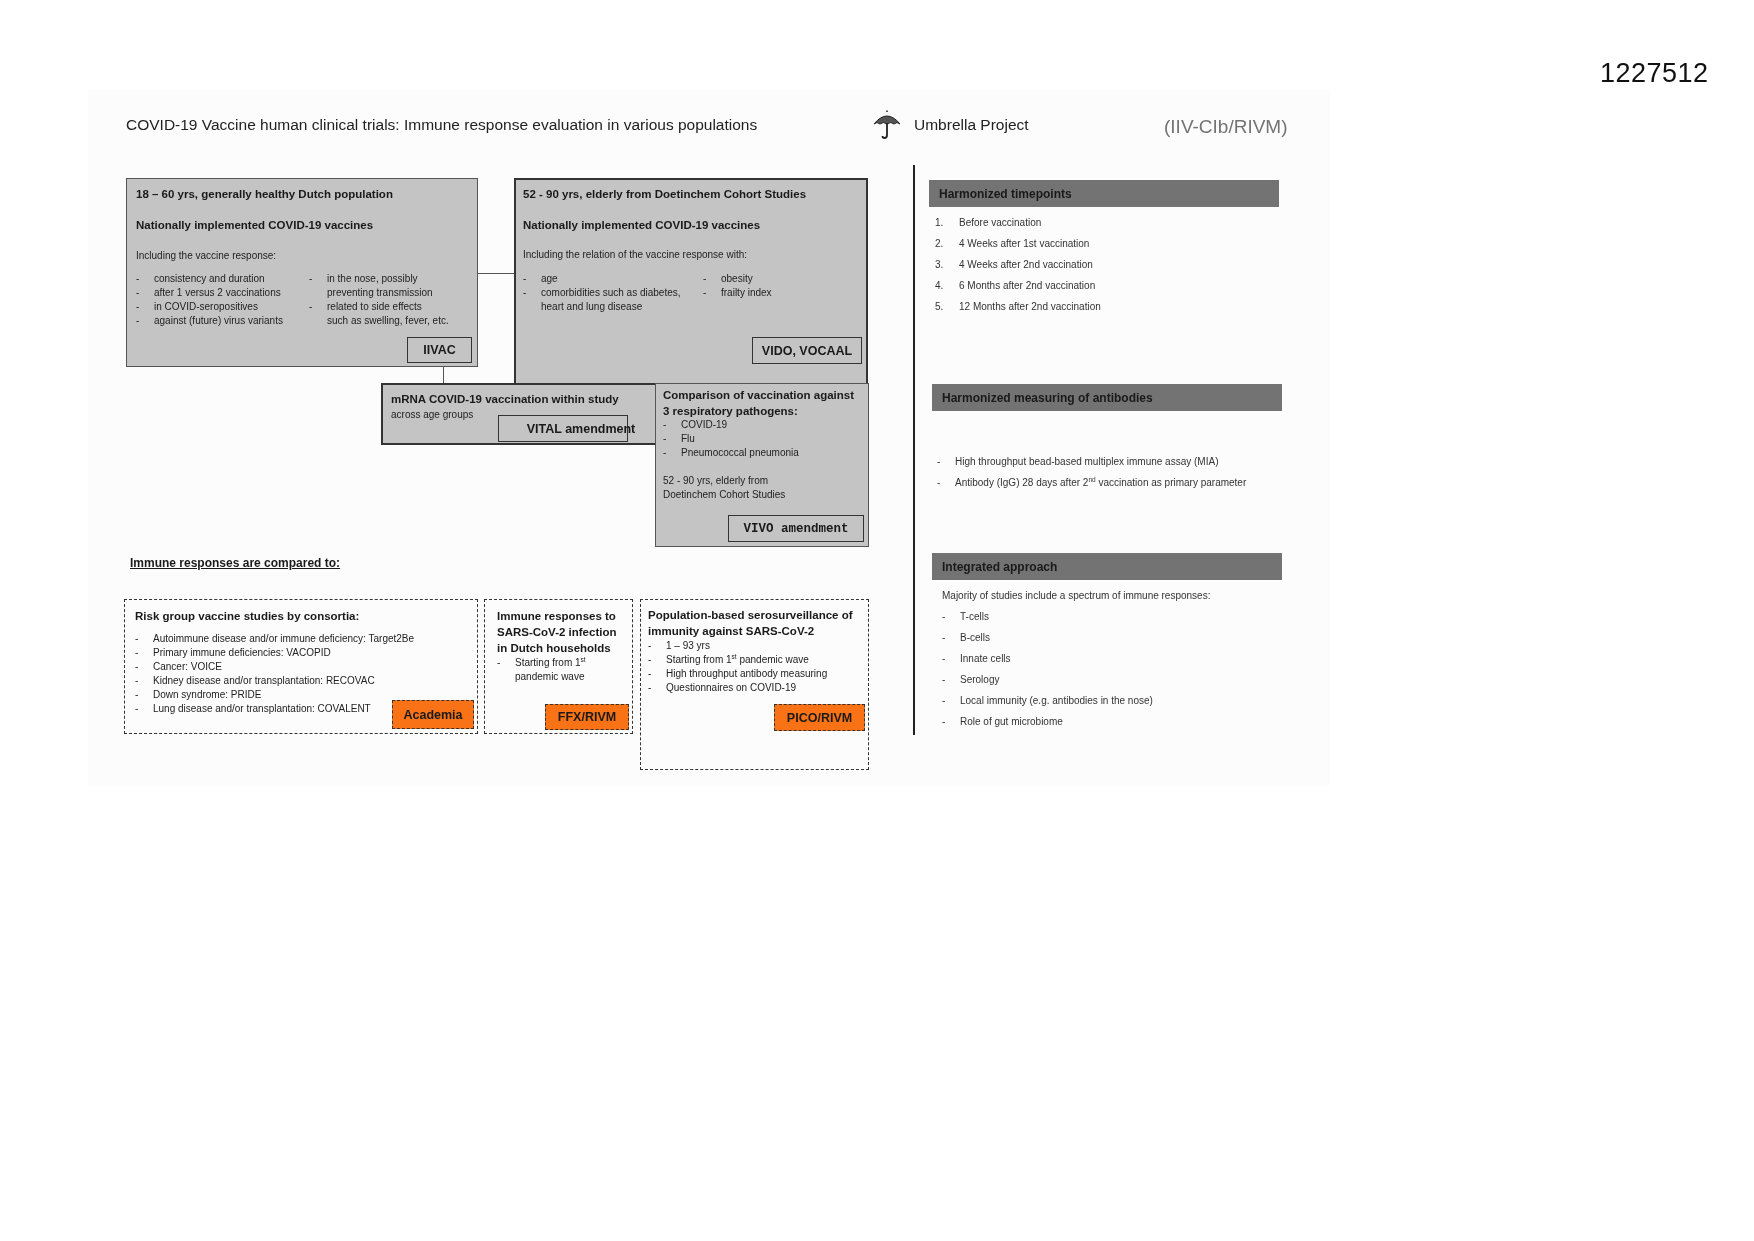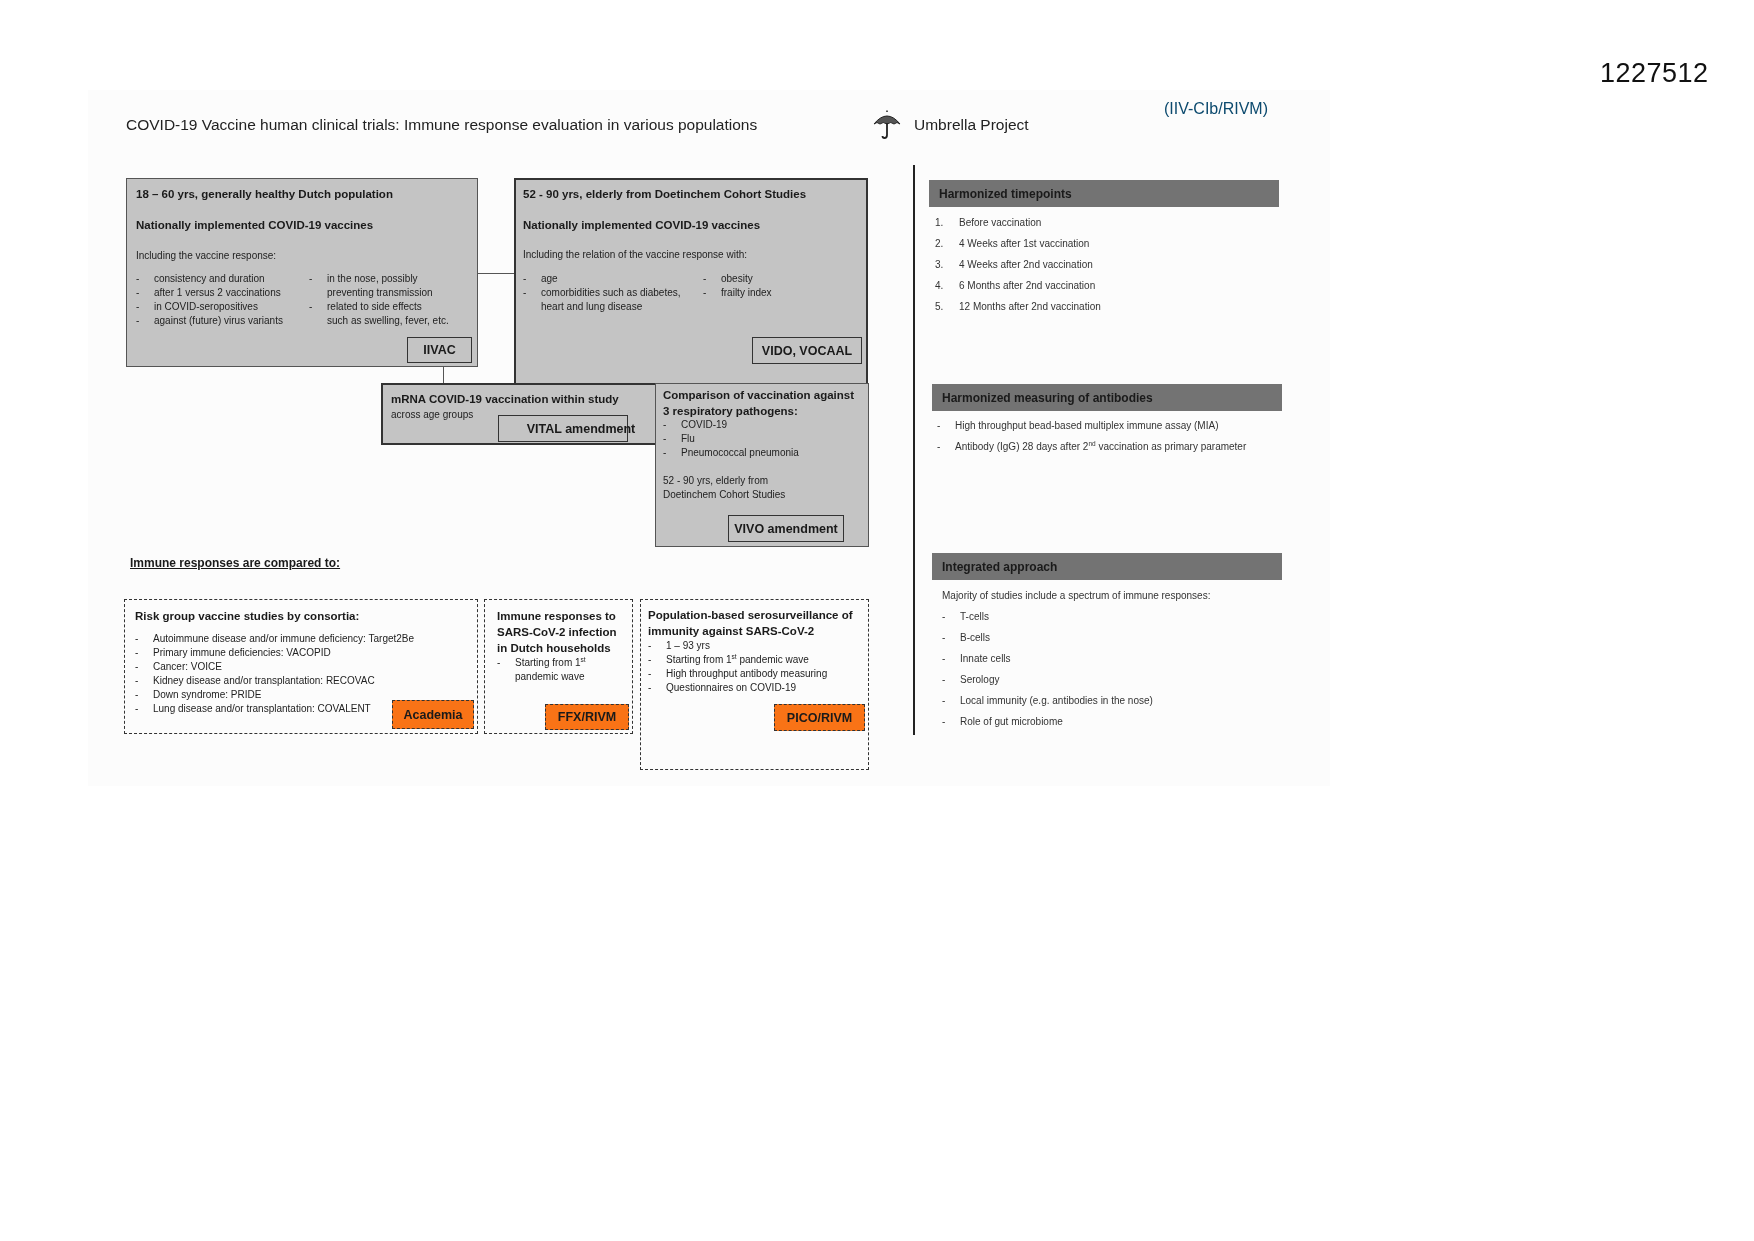--- a/index.html
+++ b/index.html
@@ -6,21 +6,21 @@
     body {
       width: 1754px; height: 1241px; position: relative; background: #ffffff;
       font-family: "Liberation Sans", sans-serif; color: #1a1a1a; overflow: hidden;
     }
     .doc-id { position: absolute; left: 1600px; top: 58px; font-size: 27px; color: #111; letter-spacing: 0.5px; }
     .slide { position: absolute; left: 88px; top: 90px; width: 1242px; height: 696px; background: #fcfcfc; }
     .abs { position: absolute; }
     .title { left: 126px; top: 116px; font-size: 15.5px; color: #222; white-space: nowrap; }
     .umbrella { left: 872px; top: 110px; width: 30px; height: 30px; }
     .umbrella-label { left: 914px; top: 116px; font-size: 15.5px; color: #222; }
-    .org { left: 1164px; top: 100px; font-size: 16px; color: #0c4a6e; }
+    .org { left: 1164px; top: 116px; font-size: 19px; color: #737373; }
 
     .gbox { position: absolute; background: #c4c4c4; border: 1.5px solid #555; box-sizing: border-box; }
     .gbox.dark { border: 2px solid #333; }
     .gbox .hdr { position: absolute; font-size: 11.5px; font-weight: bold; color: #1a1a1a; white-space: nowrap; }
     .gbox .txt { position: absolute; font-size: 10px; color: #222; white-space: nowrap; line-height: 14px; }
     .gbox ul { list-style: none; margin: 0; padding: 0; }
     .gbox li { position: relative; padding-left: 18px; font-size: 10px; line-height: 14px; color: #222; white-space: nowrap; }
     .gbox li::before { content: "-"; position: absolute; left: 0; }
     .tag { position: absolute; background: #c4c4c4; border: 1.5px solid #333; box-sizing: border-box;
            font-weight: bold; font-size: 12.5px; display: flex; align-items: center; justify-content: center; color: #1a1a1a; white-space: nowrap; }
@@ -113,21 +113,21 @@
 </div>
 
 <div class="gbox" style="left:655px; top:383px; width:214px; height:164px;">
   <div class="hdr" style="left:7px; top:3px; line-height:16px;"><span>Comparison of vaccination against</span><br><span>3 respiratory pathogens:</span></div>
   <ul class="abs" style="left:7px; top:34px;">
     <li>COVID-19</li>
     <li>Flu</li>
     <li>Pneumococcal pneumonia</li>
   </ul>
   <div class="txt" style="left:7px; top:90px;"><span>52 - 90 yrs, elderly from</span><br><span>Doetinchem Cohort Studies</span></div>
-  <div class="tag" style="left:72px; top:131px; width:116px; height:27px;">VIVO amendment</div>
+  <div class="tag" style="left:72px; top:131px; width:136px; height:27px;font-family:Liberation Mono, monospace;">VIVO amendment</div>
 </div>
 
 <div class="abs compare-title">Immune responses are compared to:</div>
 
 <div class="dbox" style="left:124px; top:599px; width:354px; height:135px;">
   <div class="hdr" style="left:10px; top:8px;">Risk group vaccine studies by consortia:</div>
   <ul style="left:10px; top:32px;">
     <li>Autoimmune disease and/or immune deficiency: Target2Be</li>
     <li>Primary immune deficiencies: VACOPID</li>
     <li>Cancer: VOICE</li>
@@ -163,21 +163,21 @@
 <ul class="rlist" style="left:935px; top:217px;">
   <li><span class="num">1.</span><span>Before vaccination</span></li>
   <li><span class="num">2.</span><span>4 Weeks after 1st vaccination</span></li>
   <li><span class="num">3.</span><span>4 Weeks after 2nd vaccination</span></li>
   <li><span class="num">4.</span><span>6 Months after 2nd vaccination</span></li>
   <li><span class="num">5.</span><span>12 Months after 2nd vaccination</span></li>
 </ul>
 
 <div class="rsec-hdr" style="left:932px; top:384px; width:350px; height:27px;">Harmonized measuring of antibodies</div>
 <ul class="rlist dash" style="left:937px; top:420px;">
-  <li style="padding-left:18px;">High throughput bead-based multiplex immune assay (MIA)</li>
+  <li style="padding-left:18px;margin-top:36px;">High throughput bead-based multiplex immune assay (MIA)</li>
   <li style="padding-left:18px;"><span>Antibody (IgG) 28 days after 2</span><sup>nd</sup><span> vaccination as primary parameter</span></li>
 </ul>
 
 <div class="rsec-hdr" style="left:932px; top:553px; width:350px; height:27px;">Integrated approach</div>
 <div class="abs" style="left:942px; top:590px; font-size:10px; color:#333;">Majority of studies include a spectrum of immune responses:</div>
 <ul class="rlist dash2" style="left:942px; top:611px;">
   <li>T-cells</li>
   <li>B-cells</li>
   <li>Innate cells</li>
   <li>Serology</li>

